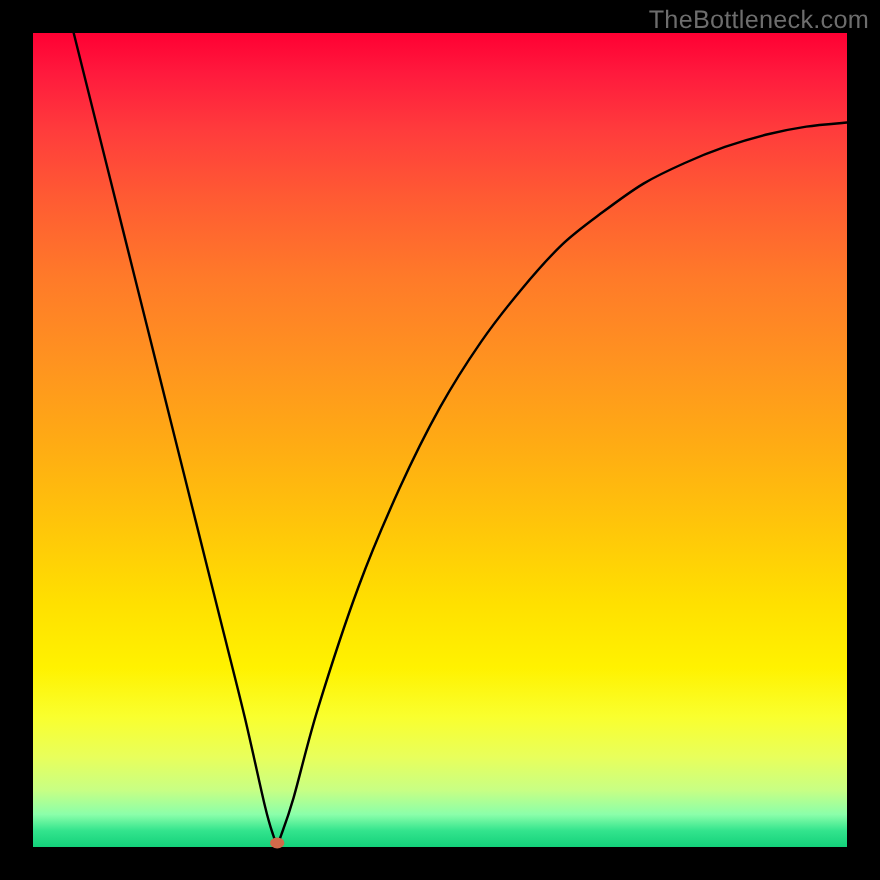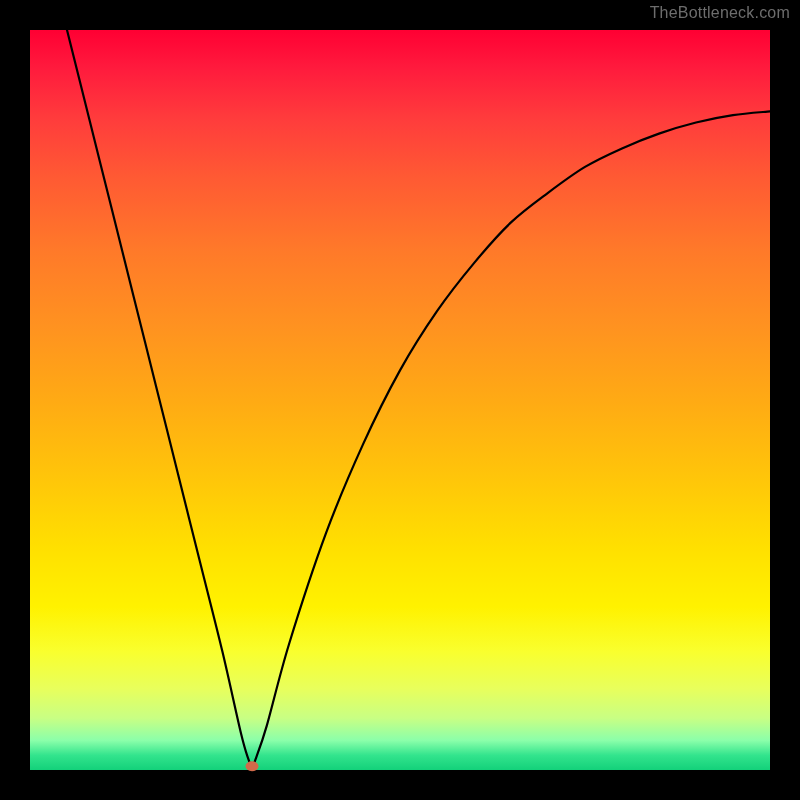--- a/index.html
+++ b/index.html
@@ -47,21 +47,21 @@
     left: 0;
     top: 0;
     width: 740px;
     height: 740px;
     overflow: visible;
   }
   .watermark {
     position: absolute;
     top: 4px;
     right: 10px;
-    font-size: 16px;
+    font-size: 23px;
     font-weight: 500;
     color: #6d6d6d;
     letter-spacing: 0.2px;
     user-select: none;
   }
 </style>
 </head>
 <body>
 
 <div class="frame">

